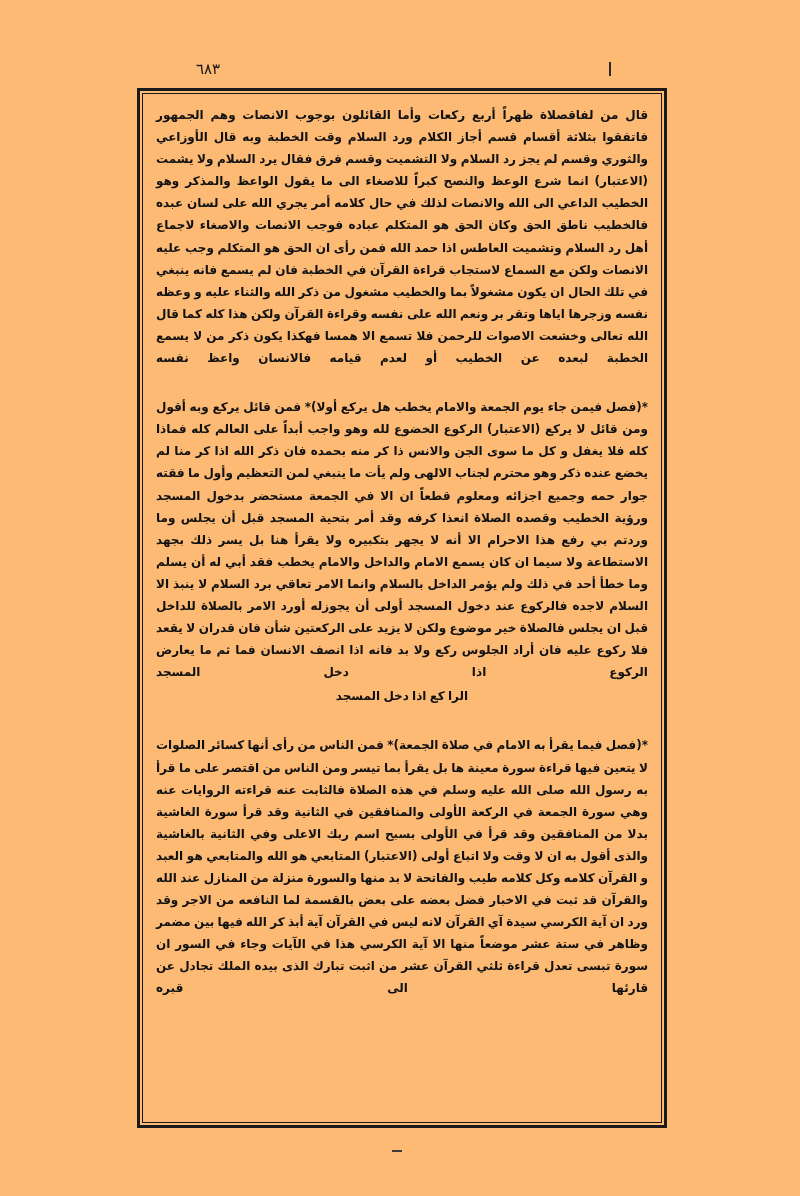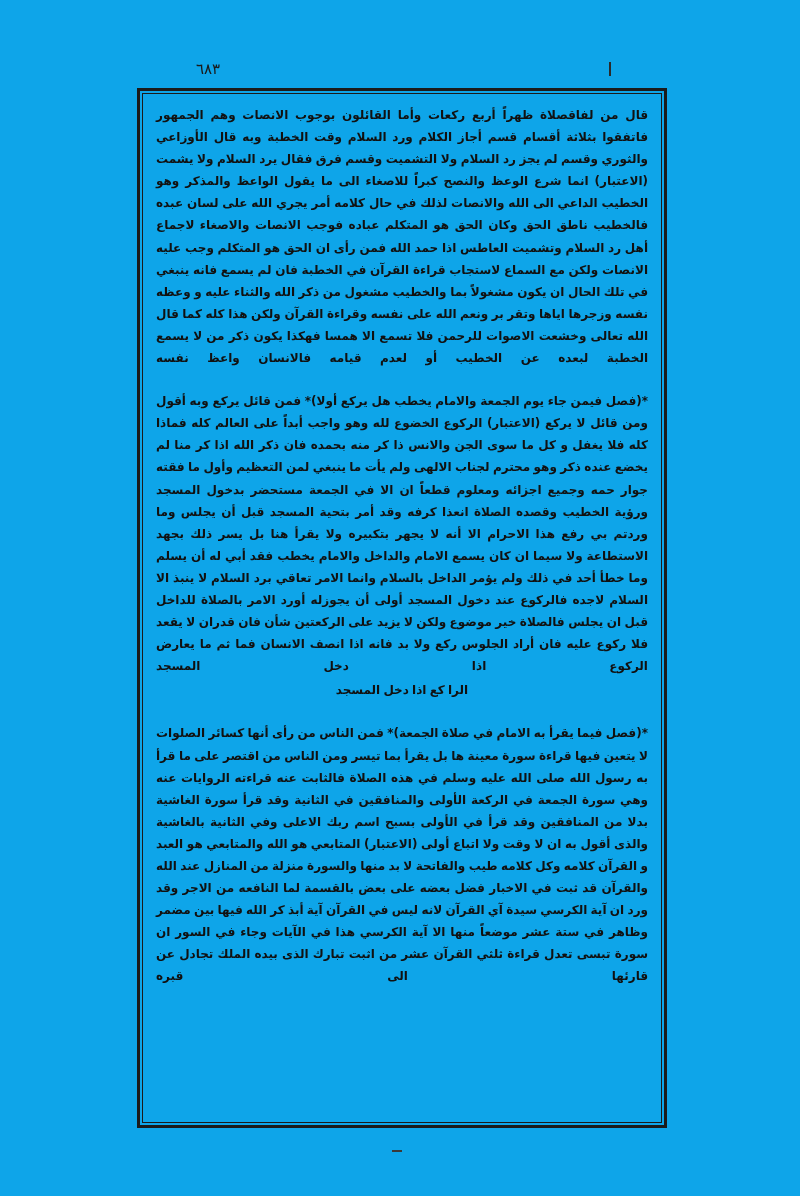--- a/index.html
+++ b/index.html
@@ -10,21 +10,21 @@
   body {
     width: 800px;
     height: 1196px;
     font-family: "DejaVu Sans", sans-serif;
     overflow: hidden;
   }
   .page {
     position: relative;
     width: 800px;
     height: 1196px;
-    background: #0ea5e9;
+    background: #fdba74;
   }
   
   .page-number {
     position: absolute;
     top: 60px;
     left: 196px;
     font-family: "DejaVu Sans", sans-serif;
     font-size: 15px;
     color: #1a1a1a;
     letter-spacing: 1px;
@@ -77,21 +77,21 @@
     color: #111111;
     text-align: justify;
     text-align-last: justify;
     word-spacing: -1px;
     letter-spacing: -0.2px;
     direction: rtl;
     font-weight: 600;
     -webkit-font-smoothing: none;
   }
   .para.gap-before {
-    margin-top: 21px;
+    margin-top: 27px;
   }
   .footer-tick {
     position: absolute;
     top: 1150px;
     left: 392px;
     width: 10px;
     height: 2px;
     background: #3a3a3a;
   }
 </style>

